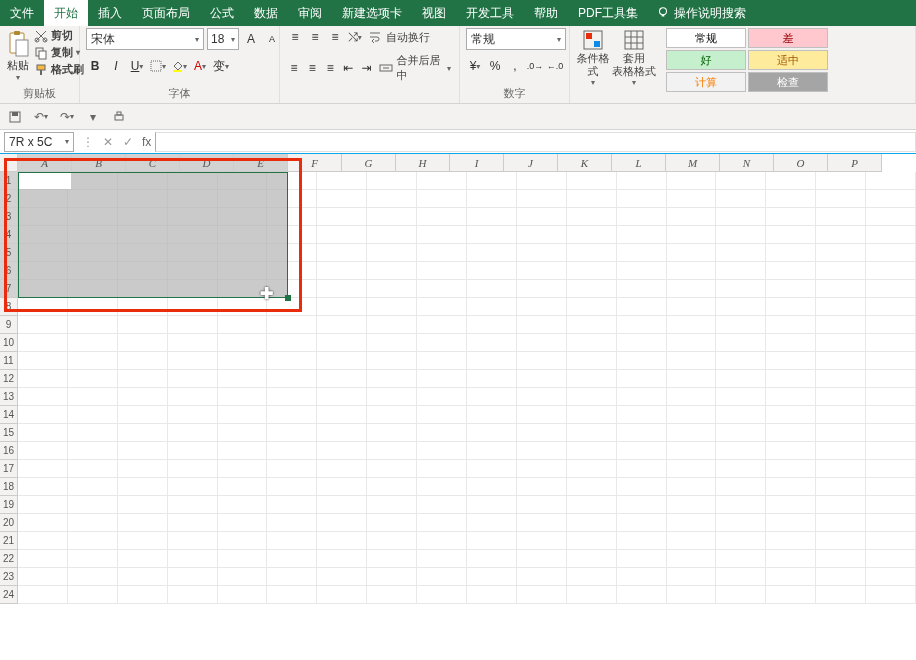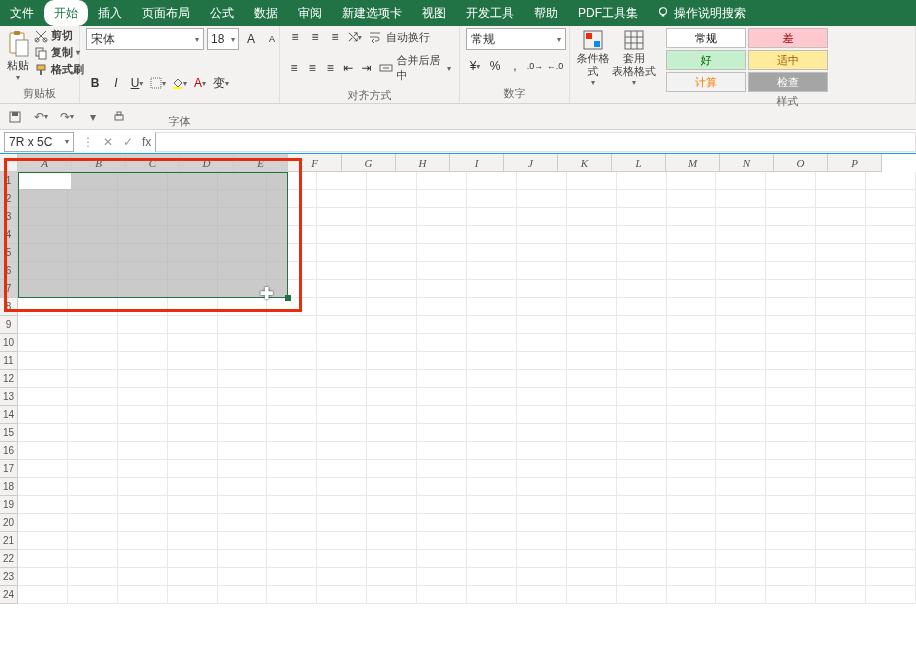--- a/index.html
+++ b/index.html
@@ -1,38 +1,38 @@
 <!DOCTYPE html>
 <html><head>
 <meta charset="utf-8">
 <style>
   * { box-sizing: border-box; margin: 0; padding: 0; }
   body { font-family: "Microsoft YaHei", sans-serif; font-size: 12px; color: #333; background: #fff; width: 916px; height: 660px; overflow: hidden; }
   
   
   .menubar { background: #217346; height: 26px; display: flex; align-items: stretch; color: #fff; }
   .menu-tab { padding: 0 10px; display: flex; align-items: center; cursor: pointer; font-size: 12px; }
-  .menu-tab.active { background: #fff; color: #217346; border-radius: 10px; }
+  .menu-tab.active { background: #fff; color: #217346; }
   .menu-search { display: flex; align-items: center; padding: 0 8px; gap: 4px; }
   .lightbulb-icon { width: 14px; height: 14px; display:inline-block; }
   
   
   .ribbon { background: #f3f2f1; border-bottom: 1px solid #d4d4d4; height: 78px; display: flex; }
   .ribbon-group { border-right: 1px solid #e1dfdd; padding: 2px 6px; display: flex; flex-direction: column; justify-content: space-between; }
   .ribbon-group-label { text-align: center; font-size: 11px; color: #666; padding-top: 2px; }
   .ribbon-body { flex: 1; display: flex; align-items: flex-start; gap: 4px; }
   
   .clip-group { width: 80px; }
   .paste-big { display: flex; flex-direction: column; align-items: center; justify-content: center; width: 32px; height: 56px; cursor: pointer; }
   .clip-side { display: flex; flex-direction: column; gap: 2px; }
   .clip-item { display: flex; align-items: center; gap: 3px; font-size: 11px; color: #444; cursor: pointer; white-space: nowrap; font-weight: bold; }
   .mini-icon { width: 14px; height: 14px; display:inline-block; }
   
   .font-group { width: 200px; }
-  .font-row { display: flex; align-items: center; gap: 3px; margin-bottom: 20px; }
+  .font-row { display: flex; align-items: center; gap: 3px; margin-bottom: 3px; }
   .font-name { width: 118px; height: 22px; border: 1px solid #ababab; background: #fff; font-size: 12px; padding: 0 4px; display:flex; align-items:center; justify-content:space-between;}
   .font-size { width: 32px; height: 22px; border: 1px solid #ababab; background: #fff; font-size: 12px; padding: 0 3px; display:flex; align-items:center; justify-content:space-between;}
   .font-btn { width: 18px; height: 18px; display: flex; align-items: center; justify-content: center; cursor: pointer; font-size: 12px;}
   .dd { font-size: 8px; color:#666; }
   
   .align-group { width: 180px; }
   .align-row { display:flex; gap:2px; margin-bottom:3px; align-items:center;}
   .align-btn { width:18px; height:18px; display:flex; align-items:center; justify-content:center; cursor:pointer; }
   .align-label-btn { display:flex; align-items:center; gap:4px; cursor:pointer; font-size:11px; color:#444; padding:0 2px;}
   
@@ -258,21 +258,20 @@
               <svg width="14" height="14" viewBox="0 0 14 14">
                 <rect x="1" y="4" width="12" height="6" fill="none" stroke="#666"></rect>
                 <path d="M4 7 h6" stroke="#666"></path>
               </svg>
             </span>
           <span>合并后居中</span>
           <span class="dd">▾</span>
         </div>
       </div>
     </div>
-    <div class="ribbon-group-label">对齐方式</div>
   </div>
 
   <div class="ribbon-group number-group">
     <div class="ribbon-body" style="flex-direction:column;">
       <div class="number-format">
         <span>常规</span>
         <span class="dd">▾</span>
       </div>
       <div class="align-row">
         <div class="align-btn">
@@ -327,21 +326,20 @@
     <div class="ribbon-body">
       <div class="style-cells" id="style-cells">
           <div class="style-cell" style="background: rgb(255, 255, 255); color: rgb(0, 0, 0);">常规</div>
           <div class="style-cell" style="background: rgb(255, 199, 206); color: rgb(156, 0, 6);">差</div>
           <div class="style-cell" style="background: rgb(198, 239, 206); color: rgb(0, 97, 0);">好</div>
           <div class="style-cell" style="background: rgb(255, 235, 156); color: rgb(156, 87, 0);">适中</div>
           <div class="style-cell" style="background: rgb(242, 242, 242); color: rgb(250, 125, 0);">计算</div>
           <div class="style-cell" style="background: rgb(165, 165, 165); color: rgb(255, 255, 255);">检查</div>
         </div>
     </div>
-    <div class="ribbon-group-label">样式</div>
   </div>
 </div>
 
 <div class="qat">
   <div class="qat-btn">
       <span>
         <svg width="14" height="14" viewBox="0 0 14 14">
           <rect x="2" y="2" width="10" height="10" fill="none" stroke="#666"></rect>
           <rect x="4" y="2" width="6" height="4" fill="#666"></rect>
         </svg>

